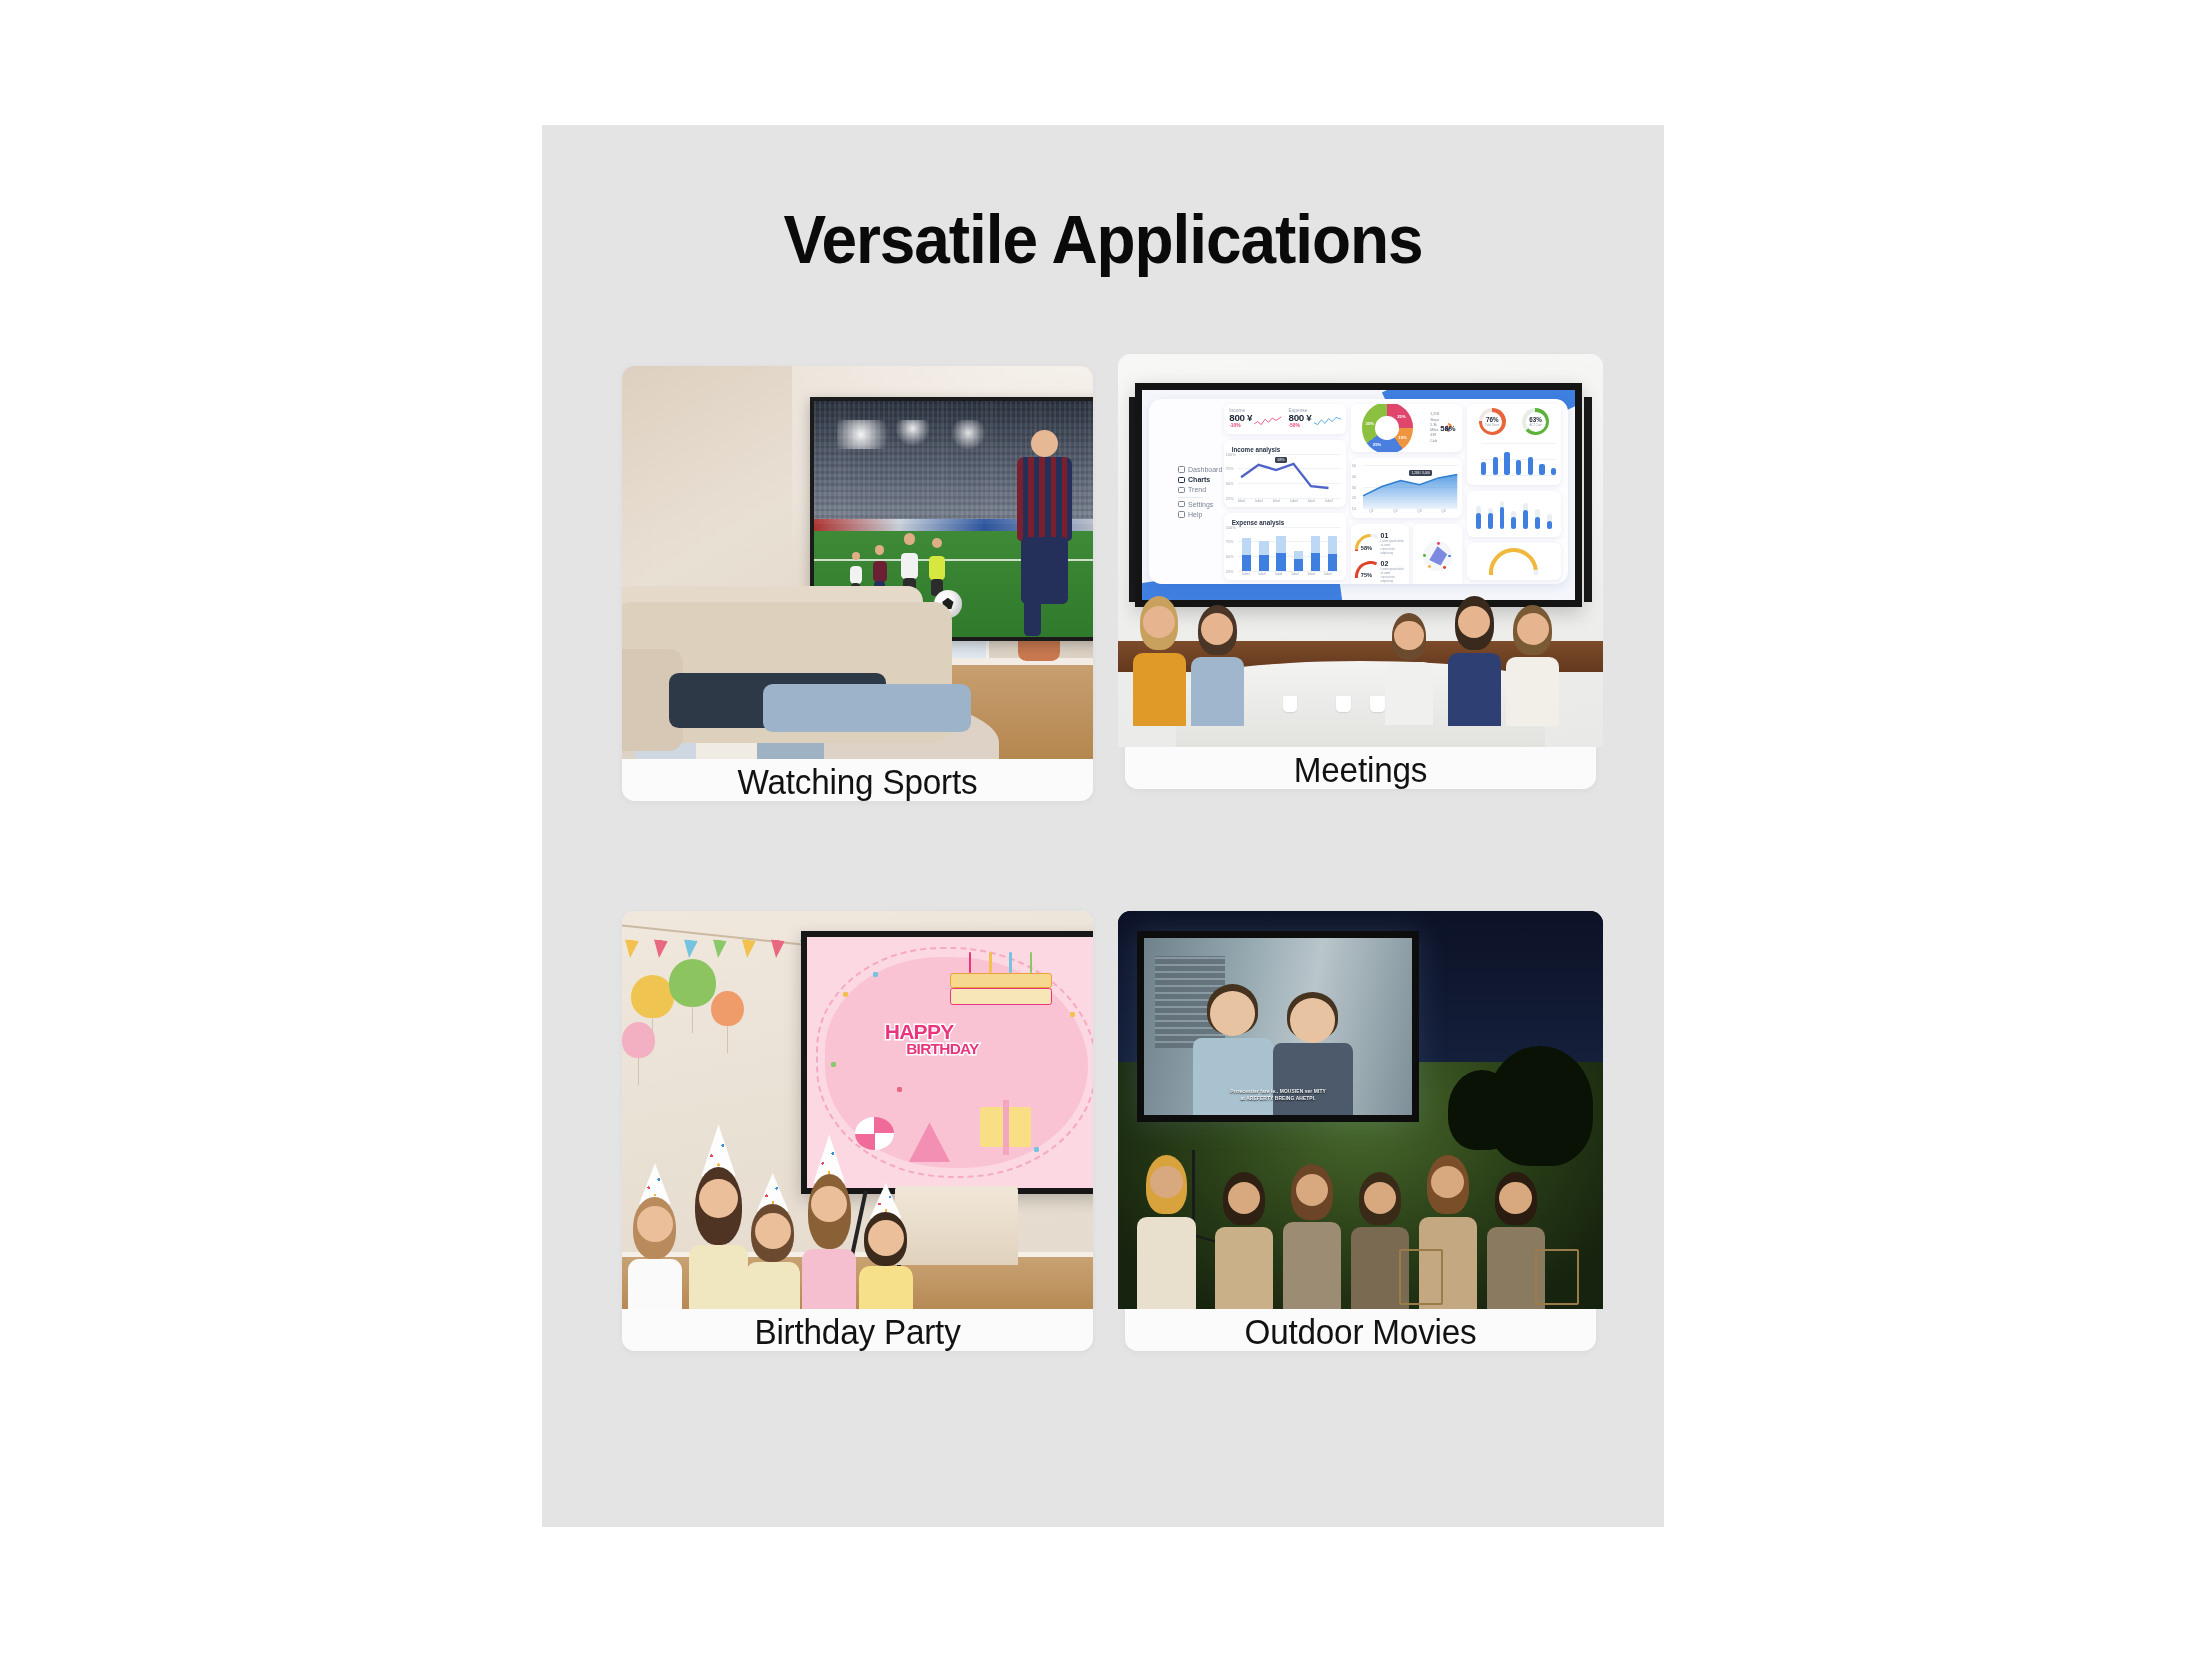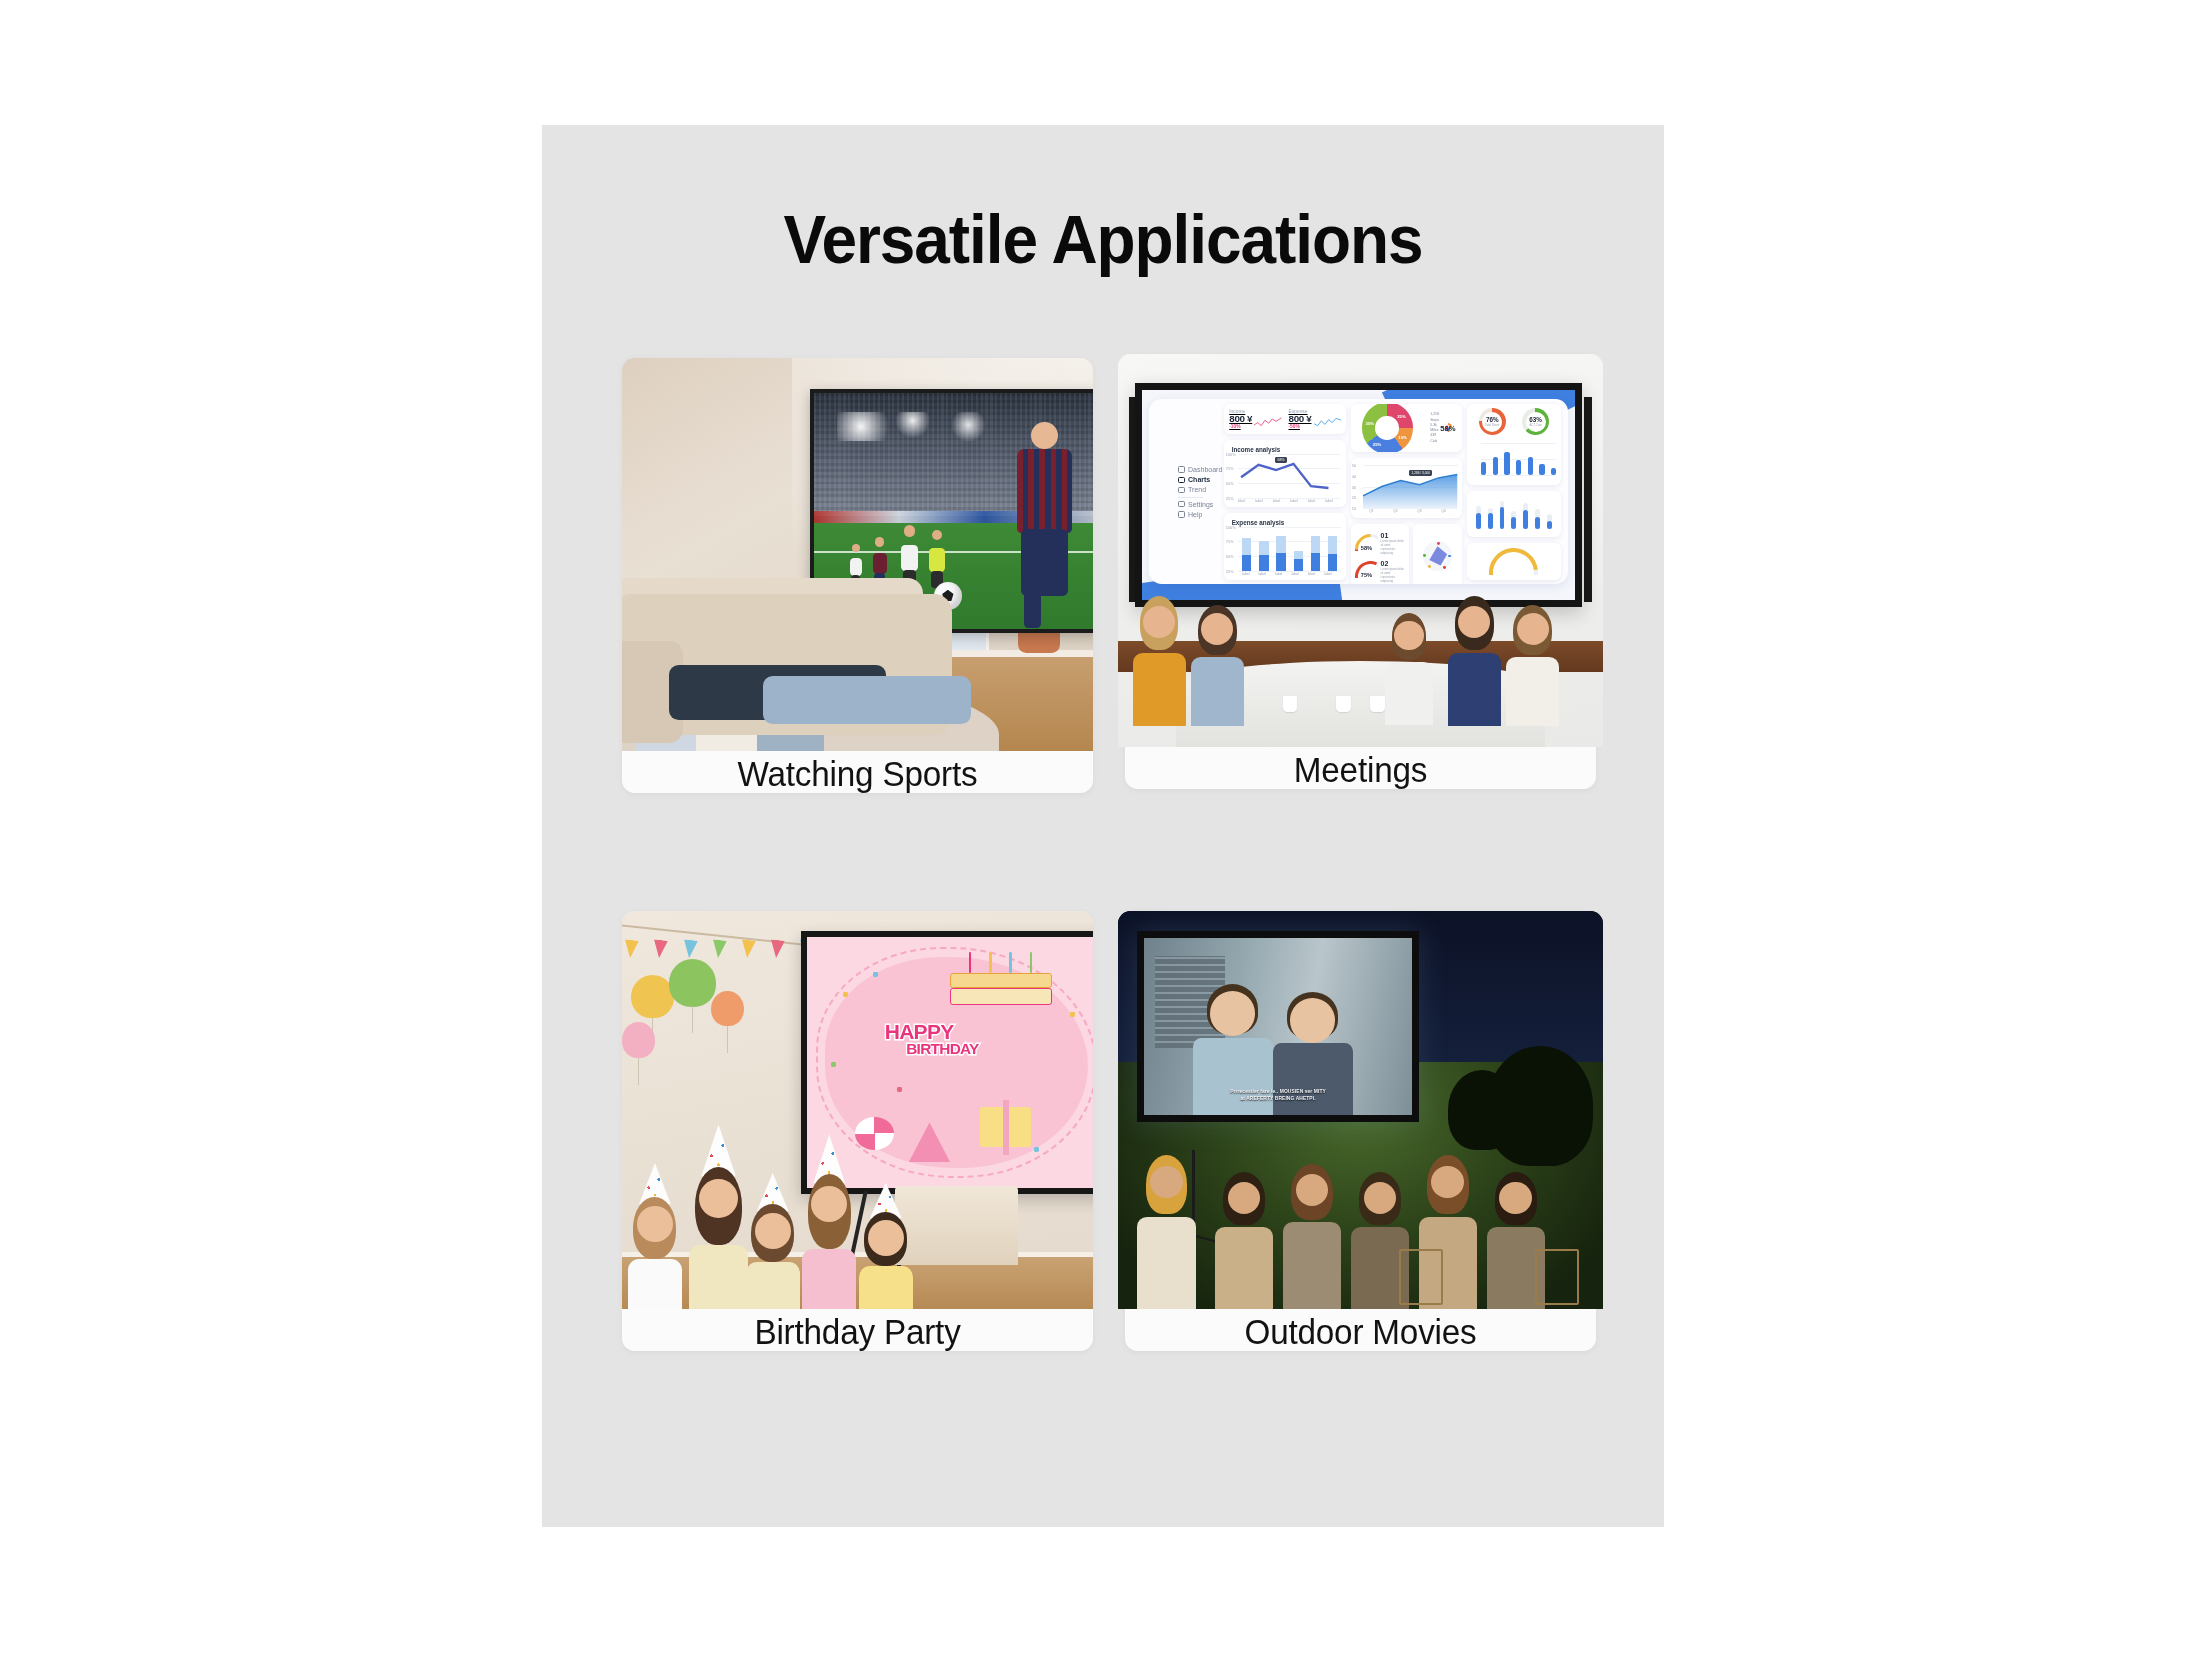--- a/index.html
+++ b/index.html
@@ -35,21 +35,21 @@
     border-top-left-radius: 12.6px; border-top-right-radius: 12.6px;
   }
   .card-label {
     position: absolute; left: 0; width: 100%; text-align: center;
     color: #121212; font-size: 35px; font-weight: 500; letter-spacing: -0.2px;
     font-family: "Liberation Sans Narrow", "Liberation Sans", sans-serif;
     transform: scaleX(0.95);
   }
 
   
-  #card-sports   { left: 0px;   top: 4px;    width: 471px; height: 435px; }
+  #card-sports   { left: 0px;   top: 12px;    width: 471px; height: 435px; }
   #card-meetings { left: 503px; top: 0px;    width: 471px; height: 435px; }
   #card-birthday { left: 0px;   top: 557px;  width: 471px; height: 440px; }
   #card-outdoor  { left: 503px; top: 557px;  width: 471px; height: 440px; }
 
   #card-sports   .card-media { left: 0;     width: 471px; height: 393px; }
   #card-meetings .card-media { left: -7px; width: 485px; height: 393px; border-radius: 12.6px 12.6px 0 0; }
   #card-birthday .card-media { left: 0;     width: 471px; height: 398px; }
   #card-outdoor  .card-media { left: -7px; width: 485px; height: 398px; border-radius: 12.6px 12.6px 0 0; }
 
   #card-sports   .card-label,
@@ -160,21 +160,21 @@
   .dash-side { position:absolute; left:0; top:0; width:17%; height:100%; padding:16% 4% 0 7%; }
   .dash-side .nav { display:flex; align-items:center; gap:3.5px; margin-bottom:13%; font-size:7px; color:#7b8496; }
   .dash-side .nav.sel { color:#1f2a3c; font-weight:700; }
   .dash-side .nav .ic { width:6.3px; height:6.3px; border:0.9px solid currentColor; border-radius:1.4px; flex:0 0 auto; }
   .dash-side .nav .lbl { white-space:nowrap; }
   .dash-side .sep { height:0.7px; background:#e6eaf2; margin:0 0 13% 0; }
   .dash-main { position:absolute; left:18%; top:3%; right:1.5%; bottom:2%; display:flex; gap:1.4%; }
   .dcol { display:flex; flex-direction:column; gap:3.5%; }
   .dcol.a{ flex:0 0 36%; } .dcol.b{ flex:0 0 33%; } .dcol.c{ flex:0 0 28%; }
   .dcard { background:#fff; border-radius:6.3px; box-shadow:0 1.4px 4.9px rgba(40,70,130,.09); position:relative; overflow:hidden; }
-  .kpi-row { flex:0 0 17%; display:flex; padding:3% 4%; gap:6%; align-items:center;text-decoration:underline; }
+  .kpi-row { flex:0 0 17%; display:flex; padding:3% 4%; gap:6%; align-items:flex-start; }
   .kpi { flex:1; }
   .kpi .cap { font-size:4.9px; color:#98a1b2; }
   .kpi .val { font-size:9.8px; font-weight:800; color:#1b2434; letter-spacing:-0.3px; line-height:1.05; }
   .kpi .dlt { font-size:4.9px; font-weight:800; color:#e8417a; }
   .kpi-wrap { display:flex; align-items:center; gap:4%; }
   .spark { flex:1; height:12px; }
   .ch-title { font-size:6.3px; color:#2a3446; font-weight:700; padding:5% 0 0 6%; }
   .line-card { flex:1 1 auto; }
   .bar-card  { flex:1 1 auto; }
   .chart-area { position:absolute; left:6%; right:4%; top:20%; bottom:13%; }

